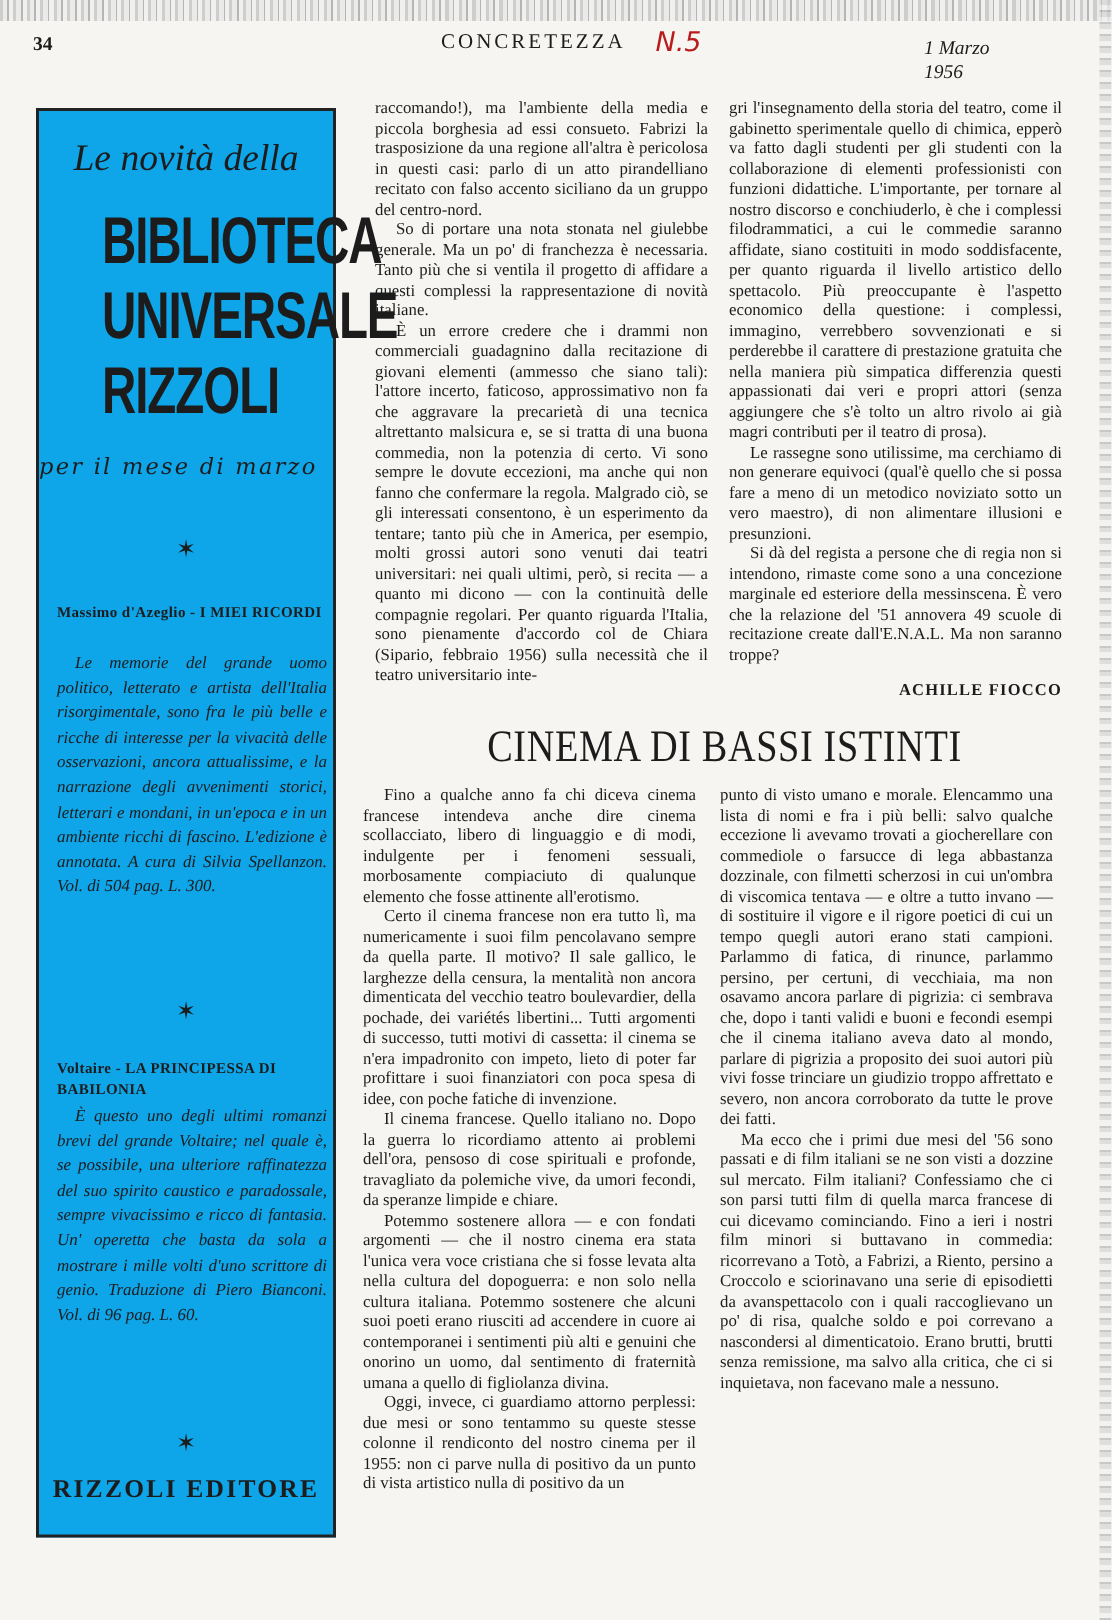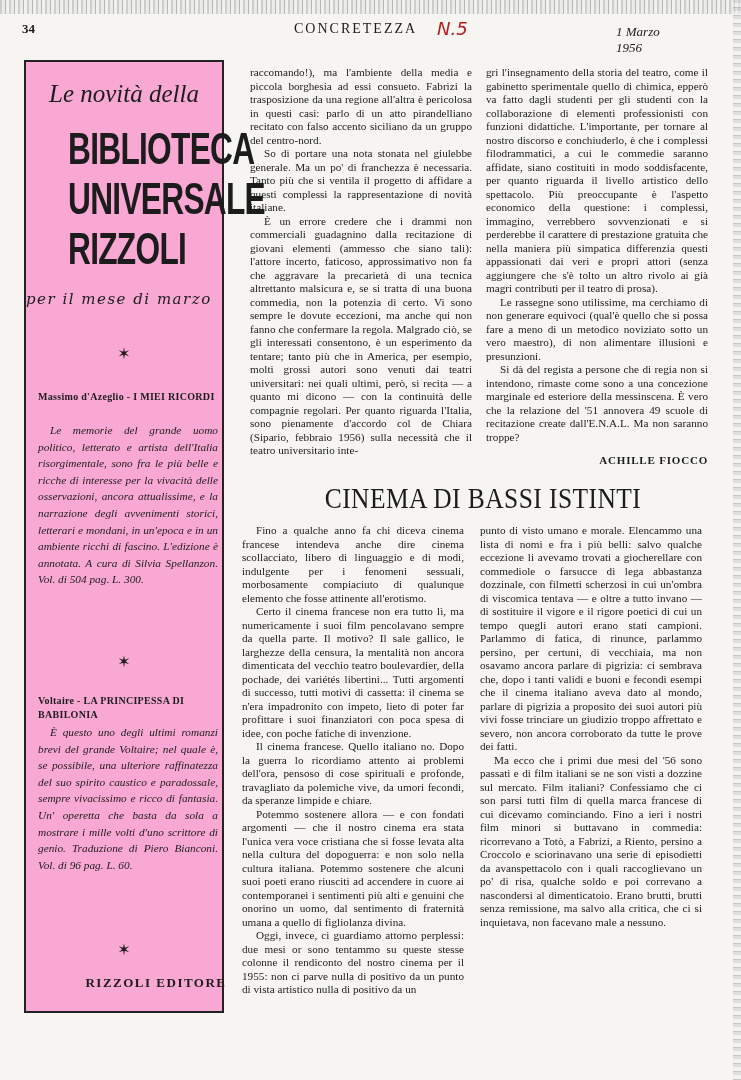--- a/index.html
+++ b/index.html
@@ -23,30 +23,30 @@
   .header {
     position: absolute; top: 18px; left: 0; width: 663px; height: 24px;
   }
   .page-num { position: absolute; left: 22px; top: 3px; font-size: 13px; font-family: "Liberation Serif", serif; font-weight: bold; }
   .masthead { position: absolute; left: 294px; top: 3px; font-size: 14px; letter-spacing: 2px; font-family: "Liberation Serif", serif; }
   .handwritten { position: absolute; left: 437px; top: 0px; font-size: 18px; font-style: italic; font-family: "DejaVu Sans", sans-serif; color: #b91c1c; }
   .date { position: absolute; left: 616px; top: 6px; font-size: 13px; font-style: italic; font-family: "Liberation Serif", serif; }
 
   
   .ad {
-    position: absolute; left: 24px; top: 60px; width: 200px; height: 953px;
-    border: 2px solid #222; box-sizing: border-box; background: #f9a8d4;
+    position: absolute; left: 24px; top: 72px; width: 200px; height: 953px;
+    border: 2px solid #222; box-sizing: border-box; background: #0ea5e9;
   }
   .ad-intro { position: absolute; top: 18px; left: 0; width: 100%; text-align: center; font-style: italic; font-size: 25px; font-family: "Liberation Serif", serif; }
   .ad-brand { position: absolute; left: 42px; top: 62px; width: 160px; font-family: "Liberation Sans", sans-serif; font-weight: bold; font-size: 44px; line-height: 50px; letter-spacing: -1px; transform: scaleX(0.72); transform-origin: left top; white-space: nowrap; }
   .ad-sub { position: absolute; top: 228px; left: 0; width: 100%; font-style: italic; font-size: 15px; letter-spacing: 1.5px; }
   .star { position: absolute; left: 0; width: 100%; text-align: center; font-size: 16px; }
   .book-title { position: absolute; left: 12px; width: 178px; font-size: 10px; font-weight: bold; line-height: 14px; font-family: "Liberation Serif", serif; letter-spacing: 0.3px; }
   .book-desc { position: absolute; left: 12px; width: 180px; font-size: 11.3px; line-height: 16.6px; font-style: italic; text-align: justify; text-indent: 12px; font-family: "Liberation Serif", serif; }
-  .ad-footer { position: absolute; left: 0; bottom: 20px; width: 100%; text-align: center; font-size: 13px; font-weight: bold; letter-spacing: 1.5px; font-family: "Liberation Serif", serif; padding-left: 32px; }
+  .ad-footer { position: absolute; left: 0; bottom: 20px; width: 100%; text-align: center; font-size: 17px; font-weight: bold; letter-spacing: 1.5px; font-family: "Liberation Serif", serif; }
 
   
   .col { position: absolute; font-family: "Liberation Serif", serif; font-size: 11.2px; line-height: 13.5px; text-align: justify; }
   .col p { margin: 0; text-indent: 14px; }
   .col p.cont { text-indent: 0; }
   .signature { text-align: right; font-weight: bold; letter-spacing: 0.8px; margin-top: 10px !important; font-size: 11px; }
   .headline { position: absolute; left: 248px; top: 481px; width: 470px; text-align: center; font-family: "Liberation Serif", serif; font-size: 30px; letter-spacing: 0.5px; transform: scaleX(0.85); transform-origin: center top; }
 </style>
 </head>
 <body>

